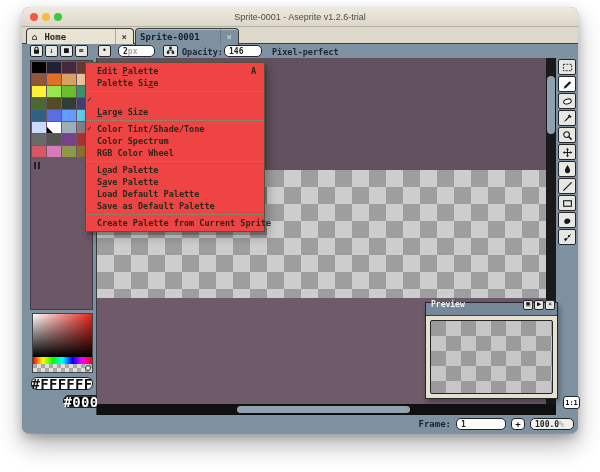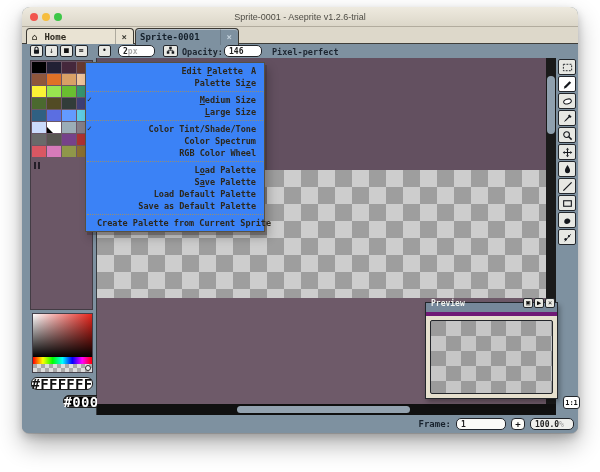--- a/index.html
+++ b/index.html
@@ -89,33 +89,33 @@
   .hscroll { position: absolute; left: 75px; top: 397px; width: 459px; height: 11px; background: #101010; }
   .hscroll .thumb { position: absolute; left: 140px; top: 2px; width: 173px; height: 7px; background: #93a2af; border-radius: 3.5px; }
   
   .tools-col { position: absolute; left: 534px; top: 51px; width: 22px; height: 357px; background: #7e91a0; }
   .tools { display: flex; flex-direction: column; gap: 1px; padding: 1px 0 0 2px; }
   .tool { width: 18px; height: 16px; background: #e7e8e3; border: 1px solid #23272c; border-radius: 2px; display: flex; align-items: center; justify-content: center; }
   .tool.active { background: #fff; }
   .btn-11 { position: absolute; left: 541px; top: 389px; width: 17px; height: 13px; background: #fff; border: 1px solid #23272c; border-radius: 3px; font-size: 7px; font-weight: bold; color: #111; display: flex; align-items: center; justify-content: center; }
   
   .preview { position: absolute; left: 403px; top: 295px; width: 133px; height: 97px; background: #e6e0ce; border: 1px solid #23262b; box-shadow: 2px 3px 5px rgba(0,0,0,.30); z-index: 10; }
-  .pv-title { height: 13px; background: #76889a; display: flex; align-items: center; padding: 0 2px 9px 5px; border-bottom: 4px solid #701a75; }
+  .pv-title { height: 13px; background: #76889a; display: flex; align-items: center; padding: 0 2px 9px 5px; border-bottom: 1px solid #701a75; }
   .pv-title .t { font-size: 8px; font-weight: bold; color: #f2f4f0; flex: 1; }
   .pv-btn { width: 10px; height: 10px; background: #e8e8e2; border: 1px solid #23272c; border-radius: 2px; margin-left: 1px; font-size: 7px; line-height: 7px; color: #111; display: flex; align-items: center; justify-content: center; }
   .pv-body { position: absolute; left: 4px; top: 17px; right: 4px; bottom: 4px; border: 1px solid #23262b; border-radius: 2px; background-color: #c6c6c6; background-image: repeating-conic-gradient(#c6c6c6 0% 25%, #9b9b9b 0% 50%); background-size: 30px 30px; }
   
   .statusbar { position: absolute; left: 0; top: 408px; right: 0; height: 18px; background: #7e91a0; border-radius: 0 0 7px 7px; display: flex; align-items: center; justify-content: flex-end; gap: 5px; padding-right: 4px; }
   .sb-label { font-size: 9px; font-weight: bold; color: #18222d; }
   .sb-field { height: 12px; background: #fbfbf8; border: 1px solid #20242a; border-radius: 5px; font-size: 8px; font-weight: bold; color: #222; display: flex; align-items: center; padding: 0 4px; }
   #sb-frame { width: 50px; }
   #sb-zoom { width: 44px; background: #efefec; }
   .sb-plus { width: 14px; height: 12px; background: #fbfbf8; border: 1px solid #20242a; border-radius: 4px; font-size: 9px; font-weight: bold; color: #111; display: flex; align-items: center; justify-content: center; }
   
-  .menu { position: absolute; left: 85px; top: 62px; width: 180px; background: #3b82f6; border: 1px solid #57503f; box-shadow: 2px 3px 0 rgba(45,35,35,.30), 4px 6px 9px rgba(0,0,0,.22); z-index: 40; padding: 2px 0; text-align: right; }
+  .menu { position: absolute; left: 85px; top: 62px; width: 180px; background: #ef4444; border: 1px solid #57503f; box-shadow: 2px 3px 0 rgba(45,35,35,.30), 4px 6px 9px rgba(0,0,0,.22); z-index: 40; padding: 2px 0; }
   .mi { position: relative; height: 12px; line-height: 12px; padding: 0 8px 0 11px; font-size: 8.5px; font-weight: bold; color: #2c271c; white-space: nowrap; display: flex; }
   .mi .lbl { flex: 1; }
   .mi .sc { margin-left: 8px; }
   .mi.hl { background: #8197ae; }
   .mi .chk { position: absolute; left: 1px; top: 0; font-size: 8px; }
   .mi u { text-decoration: underline; text-underline-offset: 1px; }
   .msep { height: 1px; border-top: 1px dotted #958d75; margin: 2px 1px; }
 </style>
 </head>
 <body>
@@ -335,21 +335,20 @@
       <div class="mi">
         <span class="lbl">Edit <u>P</u>alette</span>
         <span class="sc">A</span>
       </div>
       <div class="mi">
         <span class="lbl">Palette Si<u>z</u>e</span>
       </div>
       <div class="msep"></div>
       <div class="mi">
         <span class="chk">✓</span>
-        <span class="lbl"><u>M</u>edium Size</span>
       </div>
       <div class="mi">
         <span class="lbl"><u>L</u>arge Size</span>
       </div>
       <div class="msep"></div>
       <div class="mi">
         <span class="chk">✓</span>
         <span class="lbl">Color Tint/Shade/Tone</span>
       </div>
       <div class="mi">

